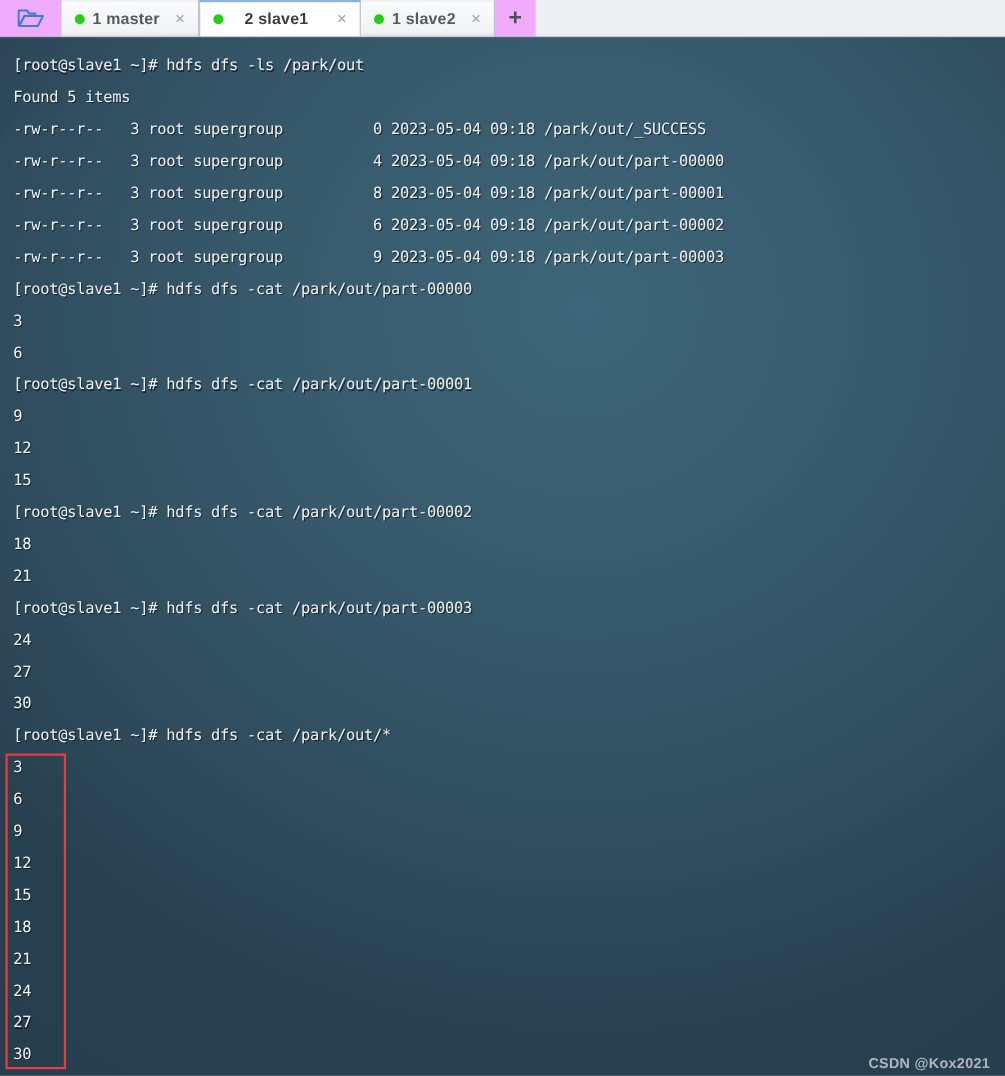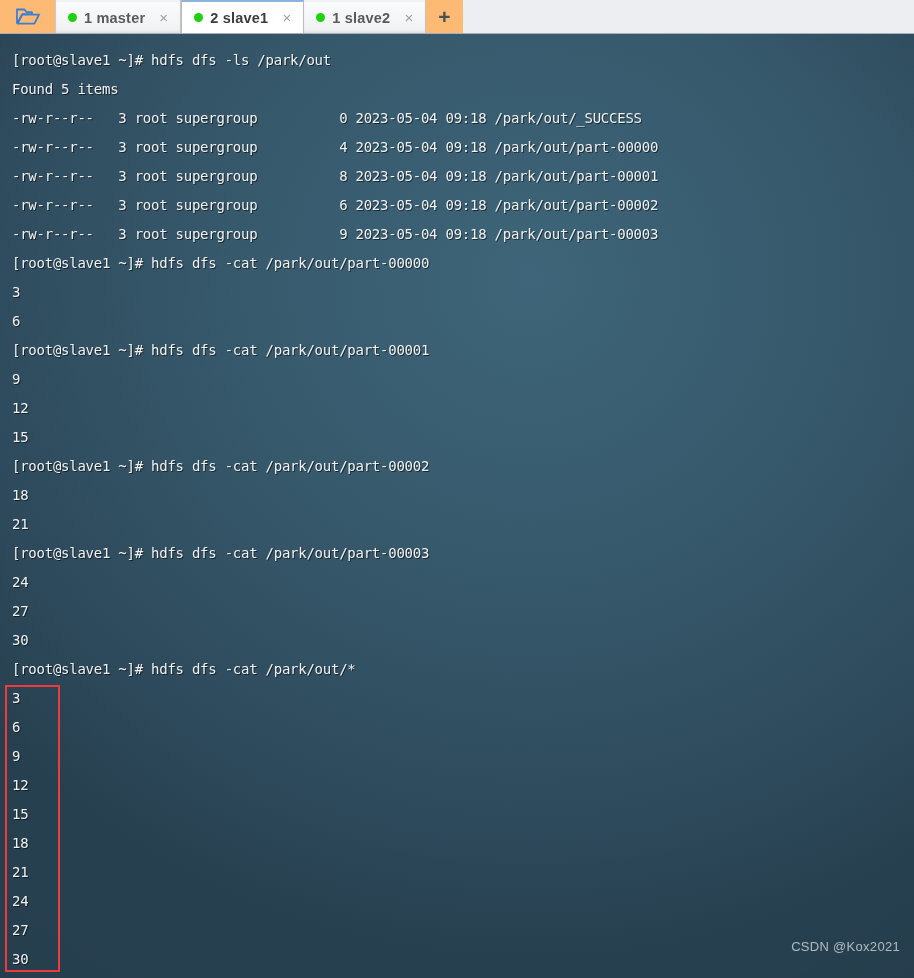--- a/index.html
+++ b/index.html
@@ -20,21 +20,21 @@
     height: 978px;
     overflow: hidden;
   }
 
   
   .tabbar {
     position: absolute;
     left: 0; top: 0;
     width: 914px;
     height: 34px;
-    background: #fdba74;
+    background: #f0abfc;
     border-bottom: 1px solid #a9b0b8;
     display: flex;
     align-items: stretch;
     box-sizing: border-box;
   }
   .folder-btn {
     width: 56px;
     display: flex;
     align-items: center;
     justify-content: center;
@@ -62,20 +62,21 @@
     background: linear-gradient(to bottom, #fafbfc 0%, #eff1f3 100%);
     box-shadow: inset 0 -3px 4px -3px rgba(0,0,0,0.15);
   }
   .tab.active {
     background: #ffffff;
     border-top: 2px solid #8ab4dd;
     border-left: 1px solid #b8bdc4;
     border-right: 1px solid #b8bdc4;
     color: #3c3c3c;
     z-index: 2;
+    gap: 12px;
   }
   .tab-dot {
     width: 9px;
     height: 9px;
     border-radius: 50%;
     background: #1fd111;
     margin-right: 7px;
     flex: 0 0 auto;
   }
   .tab-label { margin-right: 12px; letter-spacing: 0.2px; }
@@ -147,27 +148,28 @@
     border: 2px solid #ef3b3b;
     box-sizing: border-box;
     z-index: 3;
     pointer-events: none;
   }
 
   
   .watermark {
     position: absolute;
     right: 14px;
-    bottom: 24px;
+    bottom: 4px;
     font-family: "Liberation Sans", sans-serif;
     font-size: 13px;
     color: rgba(224, 229, 232, 0.72);
     letter-spacing: 0.3px;
     z-index: 4;
     white-space: nowrap;
+    font-weight: bold;
   }
 </style>
 </head>
 <body>
 
 <div id="app">
 
   <div class="tabbar">
 
     <div class="folder-btn">

